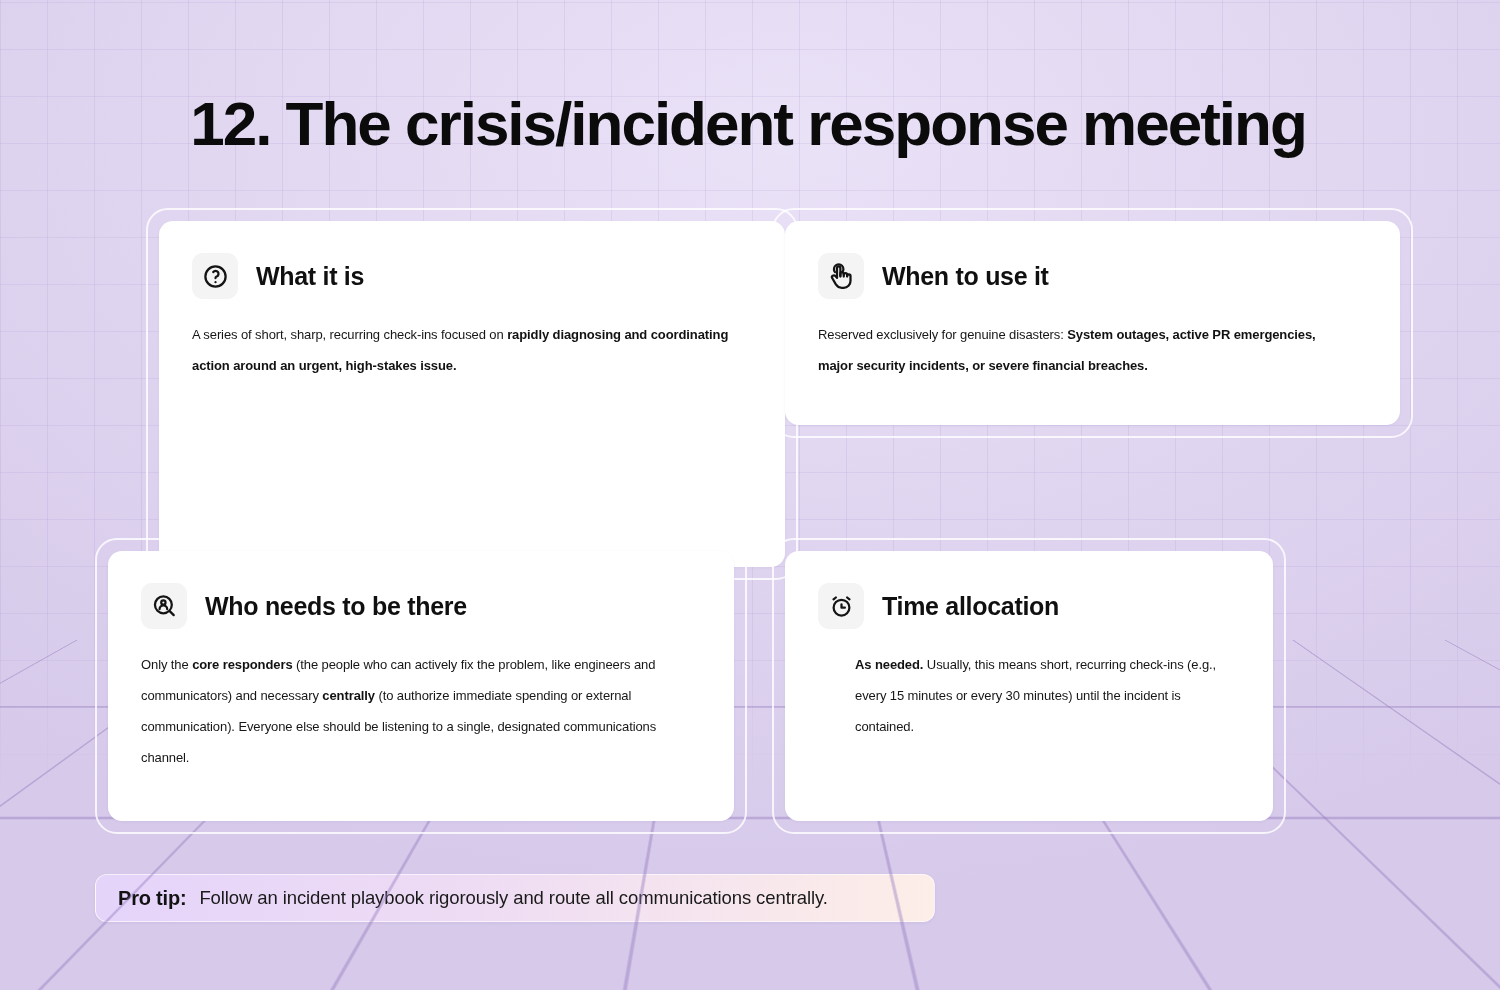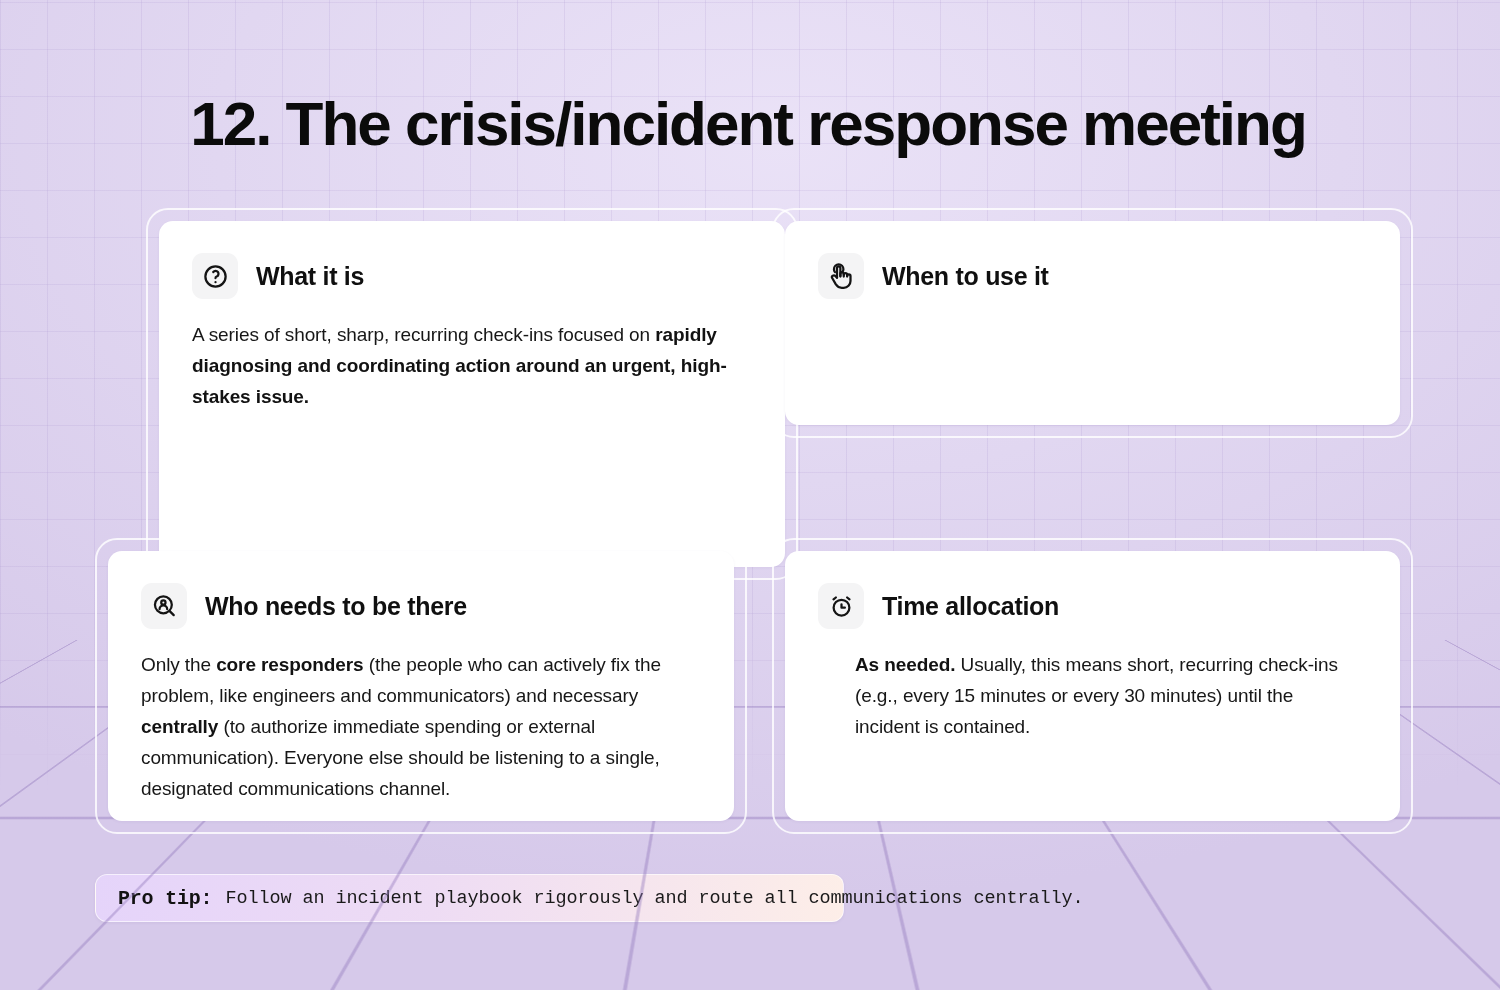--- a/index.html
+++ b/index.html
@@ -50,50 +50,49 @@
     width:100%;height:100%;
     background:#ffffff;
     border-radius:14px;
     box-sizing:border-box;
     padding:32px 33px;
     box-shadow:0 1px 3px rgba(83,60,130,.06);
   }
   .card1{left:106px;top:208px;width:652px;height:372px;margin-left:40px;}
   .card2{left:772px;top:208px;width:641px;height:230px;}
   .card3{left:95px;top:538px;width:652px;height:296px;}
-  .card4{left:772px;top:538px;width:641px;height:296px;}
+  .card4{left:772px;top:538px;width:514px;height:296px;}
   .card-head{display:flex;align-items:center;gap:18px;}
   .icon-tile{
     width:46px;height:46px;flex:0 0 46px;
     background:#f4f4f5;border-radius:11px;
     display:flex;align-items:center;justify-content:center;
   }
   .icon-tile svg{width:27px;height:27px;stroke:#141414;fill:none;
     stroke-width:2;stroke-linecap:round;stroke-linejoin:round;}
   .card-head h2{
     margin:0;font-size:25px;font-weight:700;letter-spacing:-.3px;color:#101010;
   }
   .card-body{
     margin:20px 0 0 0;
-    font-size:19px;line-height:31px;color:#171717;letter-spacing:-.1px;
+    font-size:13px;line-height:31px;color:#171717;letter-spacing:-.1px;
   }
   .card-body b{font-weight:700;color:#121212;}
   .card1 .card-body{max-width:548px;}
   .card2 .card-body{max-width:500px;}
   .card4 .card-body{max-width:500px;margin-left:37px;}
   .protip{
-    position:absolute;left:95px;top:874px;width:749px;height:48px;
+    position:absolute;left:95px;top:874px;width:840px;height:48px;
     box-sizing:border-box;
     display:flex;align-items:center;gap:13px;
     padding:0 22px;
     border-radius:12px;
     border:1.5px solid rgba(255,255,255,.65);
     background:linear-gradient(90deg,#e5d4fa 0%,#eedcf4 45%,#fdeee8 100%);
     box-shadow:0 1px 3px rgba(83,60,130,.08);
-    font-family:Liberation Mono, monospace;
   }
   .protip-label{font-size:20px;font-weight:700;color:#121212;letter-spacing:-.2px;white-space:nowrap;}
   .protip-text{font-size:18.5px;color:#1a1a1a;letter-spacing:-.1px;white-space:nowrap;text-align:center;}
 </style>
 </head>
 <body>
 
 <div class="stage">
   <div class="bg-grid"></div>
   <div class="floor"></div>
@@ -123,20 +122,21 @@
           <svg viewBox="0 0 24 24">
             <circle cx="9.5" cy="5.5" r="4.2" stroke-dasharray="3.1 7 16.3 0"></circle>
             <path d="M8 13V4.5a1.5 1.5 0 0 1 3 0V12"></path>
             <path d="M11 11.5v-2a1.5 1.5 0 0 1 3 0v2.5"></path>
             <path d="M14 10.5a1.5 1.5 0 0 1 3 0v1.5"></path>
             <path d="M17 11.5a1.5 1.5 0 0 1 3 0v4.5a6 6 0 0 1-6 6h-1.8a6 6 0 0 1-5-2.7l-.2-.3c-.3-.5-1.4-2.4-3.3-5.7a1.5 1.5 0 0 1 .54-2.02 1.87 1.87 0 0 1 2.28.28L8 13"></path>
           </svg>
         </span>
         <h2>When to use it</h2>
       </header>
+      <p class="card-body"><span>Reserved exclusively for genuine disasters: </span><b>System outages, active PR emergencies, major security incidents, or severe financial breaches.</b></p>
     </div>
   </section>
 
   <section class="card card3">
     <div class="card-inner">
       <header class="card-head">
         <span class="icon-tile">
           <svg viewBox="0 0 24 24">
             <circle cx="11" cy="10.5" r="7.5"></circle>
             <path d="M16.6 16.1l3.6 3.6"></path>

